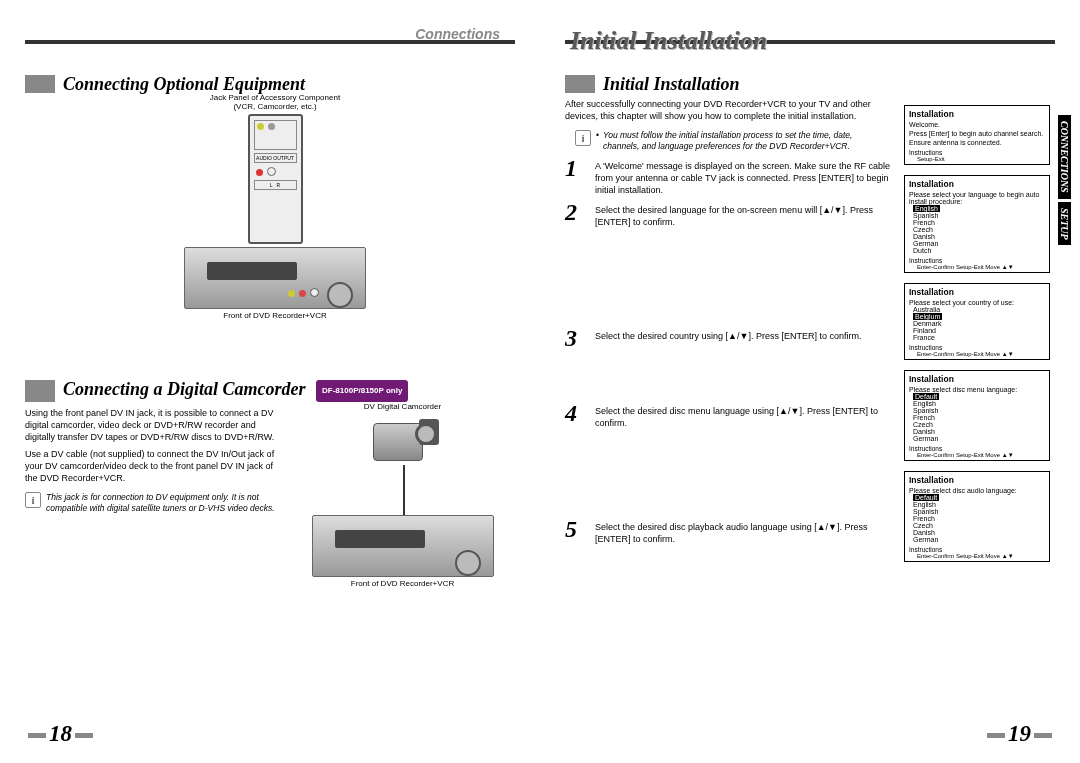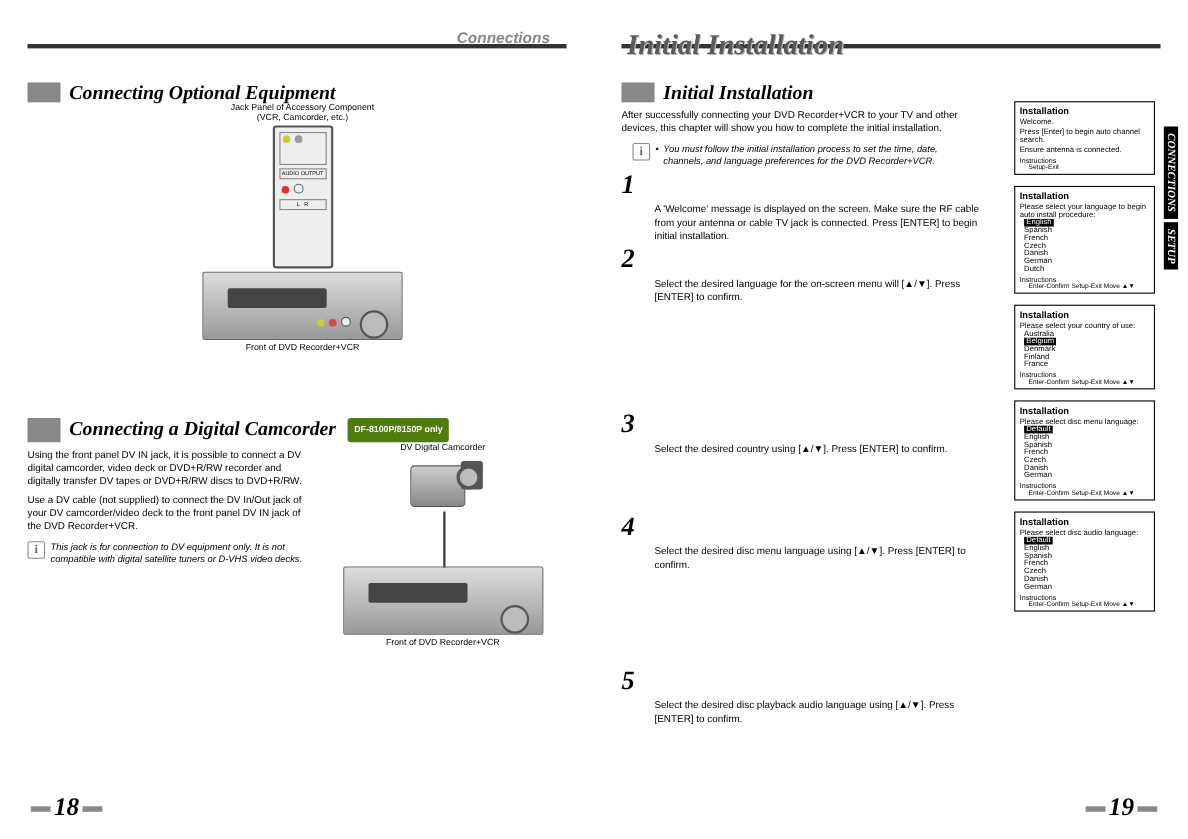--- a/index.html
+++ b/index.html
@@ -7,38 +7,38 @@
   .page { width:540px; height:763px; position:relative; padding:20px 25px 20px 25px; box-sizing:border-box; }
 
   .top-rule { position:absolute; top:40px; left:25px; right:25px; height:4px; background:#333; }
   .top-rule.right { left:25px; right:25px; }
   .hdr-word { position:absolute; top:26px; font-style:italic; font-weight:bold; }
   .hdr-connections { right:40px; font-size:14px; color:#888; }
   .hdr-initial { left:30px; font-family:"Times New Roman",serif; font-size:26px; font-weight:bold; font-style:italic; color:#5a5a5a; text-shadow:1px 1px 0 #bbb; }
 
   .section { margin-top:40px; }
   .sec-title { font-family:"Times New Roman",serif; font-weight:bold; font-style:italic; font-size:18px; border-left:30px solid #888; padding-left:8px; display:inline-block; line-height:18px; }
-  .badge { background:#4d7c0f; color:#fff; font-size:8px; font-style:normal; font-weight:bold; font-family:Arial; padding:2px 6px; margin-left:6px; border-radius:3px; display:inline-block; vertical-align:middle; }
+  .badge { background:#701a75; color:#fff; font-size:8px; font-style:normal; font-weight:bold; font-family:Arial; padding:2px 6px; margin-left:6px; border-radius:3px; display:inline-block; vertical-align:middle; }
 
   .body-text { font-size:9px; line-height:12px; margin-top:5px; max-width:255px; }
   .caption { font-size:8px; text-align:center; color:#000; }
 
   .info-note { display:flex; margin-top:8px; font-size:8.5px; font-style:italic; line-height:11px; }
   .info-icon { width:14px; height:14px; border:1px solid #888; border-radius:2px; margin-right:5px; display:flex; align-items:center; justify-content:center; font-style:normal; font-weight:bold; font-family:serif; font-size:11px; color:#666; flex-shrink:0; }
 
   .step { display:flex; margin-top:8px; }
   .step-num { font-family:"Times New Roman",serif; font-weight:bold; font-style:italic; font-size:24px; width:30px; flex-shrink:0; color:#000; line-height:20px; }
-  .step-text { font-size:9px; line-height:12px; padding-top:2px;margin-top:24px; }
+  .step-text { font-size:9px; line-height:12px; padding-top:2px; }
 
   .osd { border:1px solid #000; font-size:7px; padding:3px 4px 2px 4px; margin-bottom:10px; position:relative; }
   .osd-title { font-weight:bold; font-size:8.5px; margin-bottom:2px; }
   .osd-sel { background:#000; color:#fff; padding:0 2px; display:inline-block; }
   .osd-footer { font-size:6.5px; margin-top:3px; }
   .osd-hints { display:flex; gap:6px; font-size:6px; }
-  .osd-col { position:absolute; right:30px; top:92px; width:128px; }
+  .osd-col { position:absolute; right:30px; top:105px; width:146px; }
 
   .sidetab { position:absolute; right:8px; top:115px; width:14px; height:210px; }
   .tab-box { background:#000; color:#fff; writing-mode:vertical-rl; text-orientation:mixed; font-weight:bold; font-style:italic; font-family:"Times New Roman",serif; font-size:10px; padding:6px 1px; margin-bottom:3px; text-align:center; }
 
   .page-num { position:absolute; bottom:16px; font-family:"Times New Roman",serif; font-weight:bold; font-style:italic; font-size:23px; }
   .page-num .bar { display:inline-block; width:18px; height:5px; background:#888; vertical-align:middle; margin:0 3px; }
 
   .fig-device { width:180px; height:60px; background:linear-gradient(#ddd,#999); border:1px solid #666; border-radius:2px; position:relative; }
   .fig-slot { position:absolute; left:22px; top:14px; width:90px; height:18px; background:#444; border-radius:2px; }
   .fig-disc { position:absolute; right:12px; top:34px; width:22px; height:22px; border:2px solid #555; border-radius:50%; background:#bbb; }

